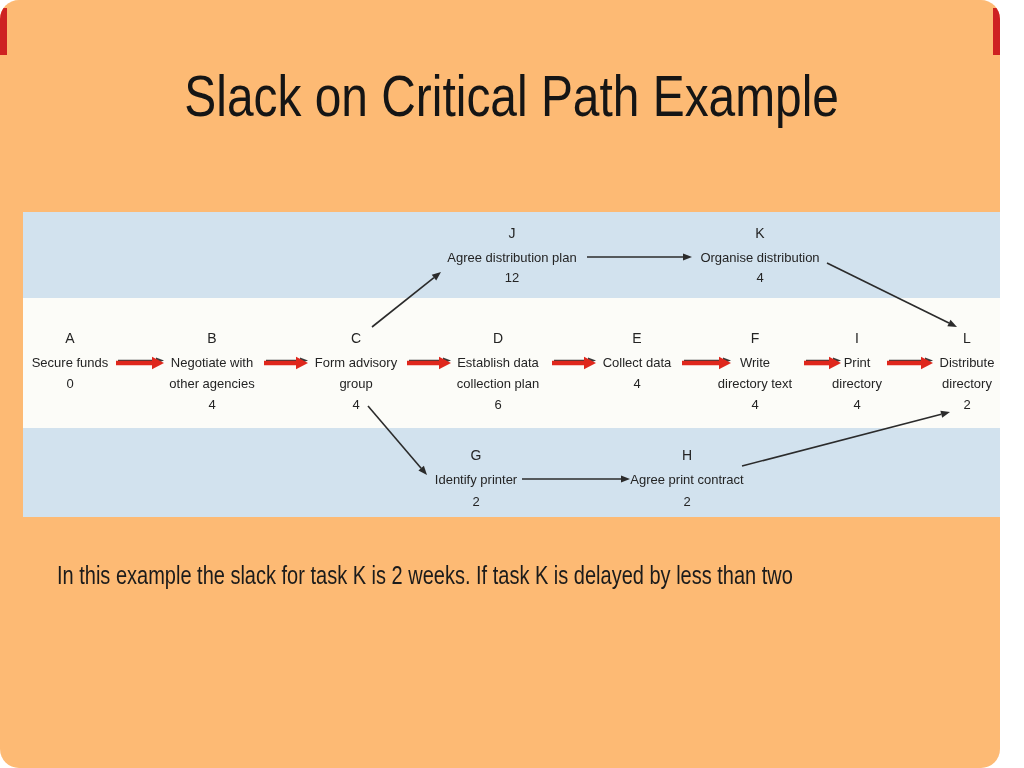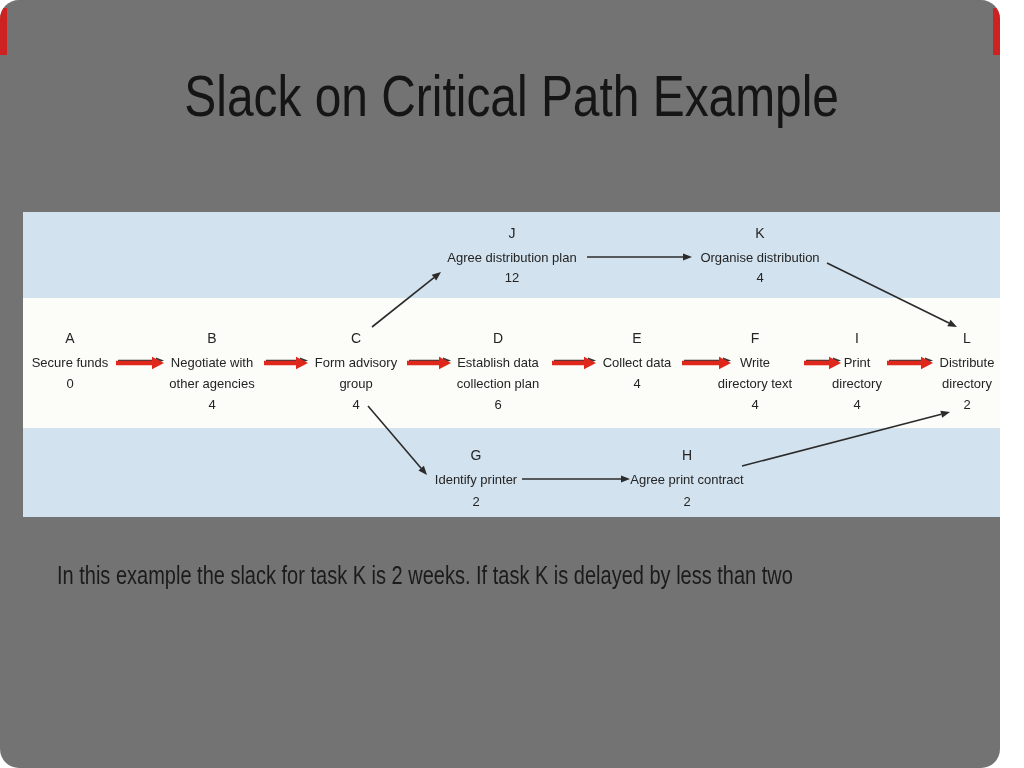--- a/index.html
+++ b/index.html
@@ -1,17 +1,17 @@
 <!DOCTYPE html>
 <html><head>
 <meta charset="utf-8">
 <style>
   html,body{margin:0;padding:0;background:#ffffff;}
   .slide{
-    position:relative;width:1000px;height:768px;background:#737373;
+    position:relative;width:1000px;height:768px;background:#fdba74;
     overflow:hidden;font-family:"Liberation Sans",sans-serif;border-radius:19px;
   }
   .edge-bar{position:absolute;top:8px;width:7px;height:47px;}
   .edge-bar.left{left:0;}
   .edge-bar.right{right:0;}
   .title{
     position:absolute;top:67px;left:0;width:1024px;text-align:center;
     font-size:57px;line-height:58px;color:#151515;white-space:nowrap;
   }
   .cond-title{display:inline-block;transform:scaleX(0.84);transform-origin:50% 50%;}

